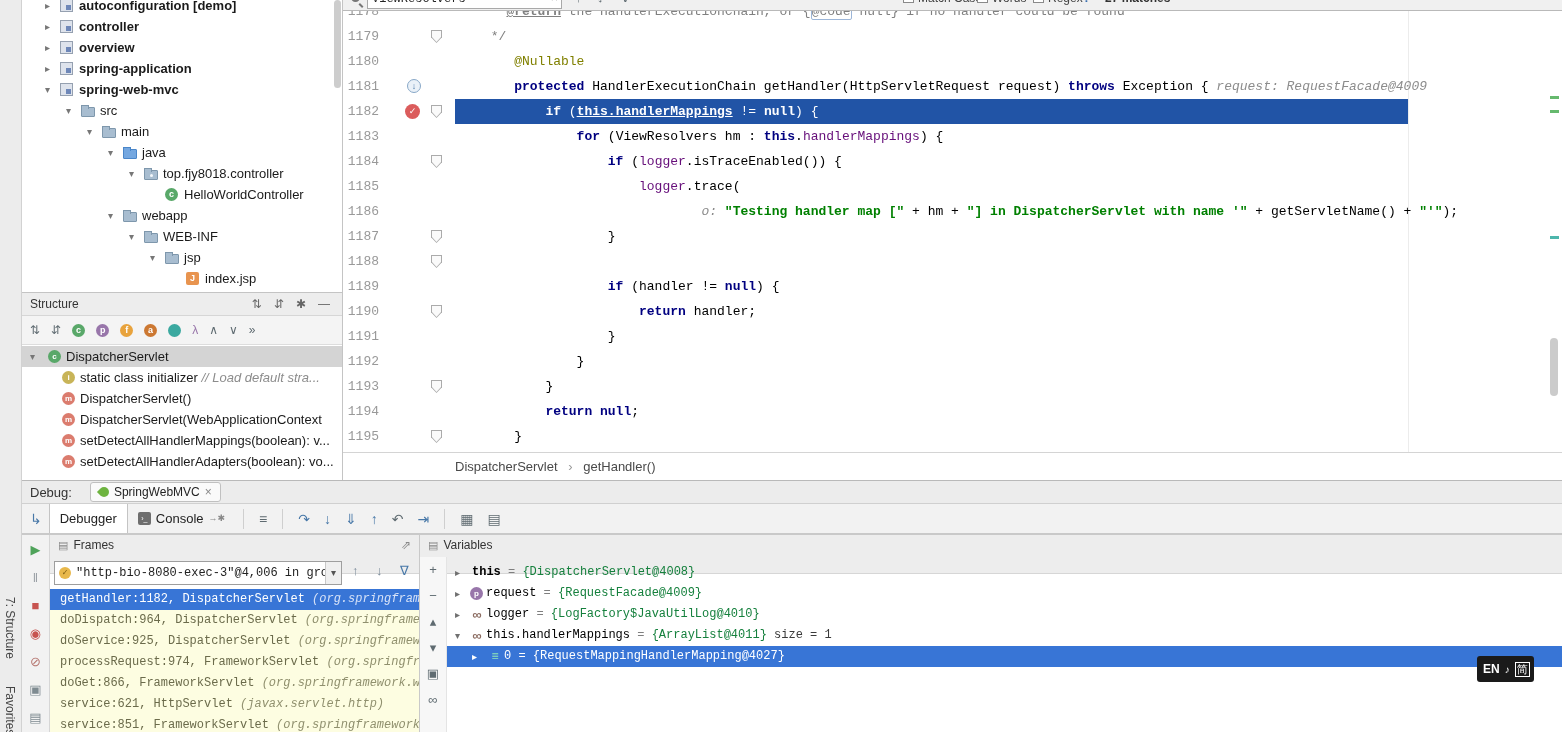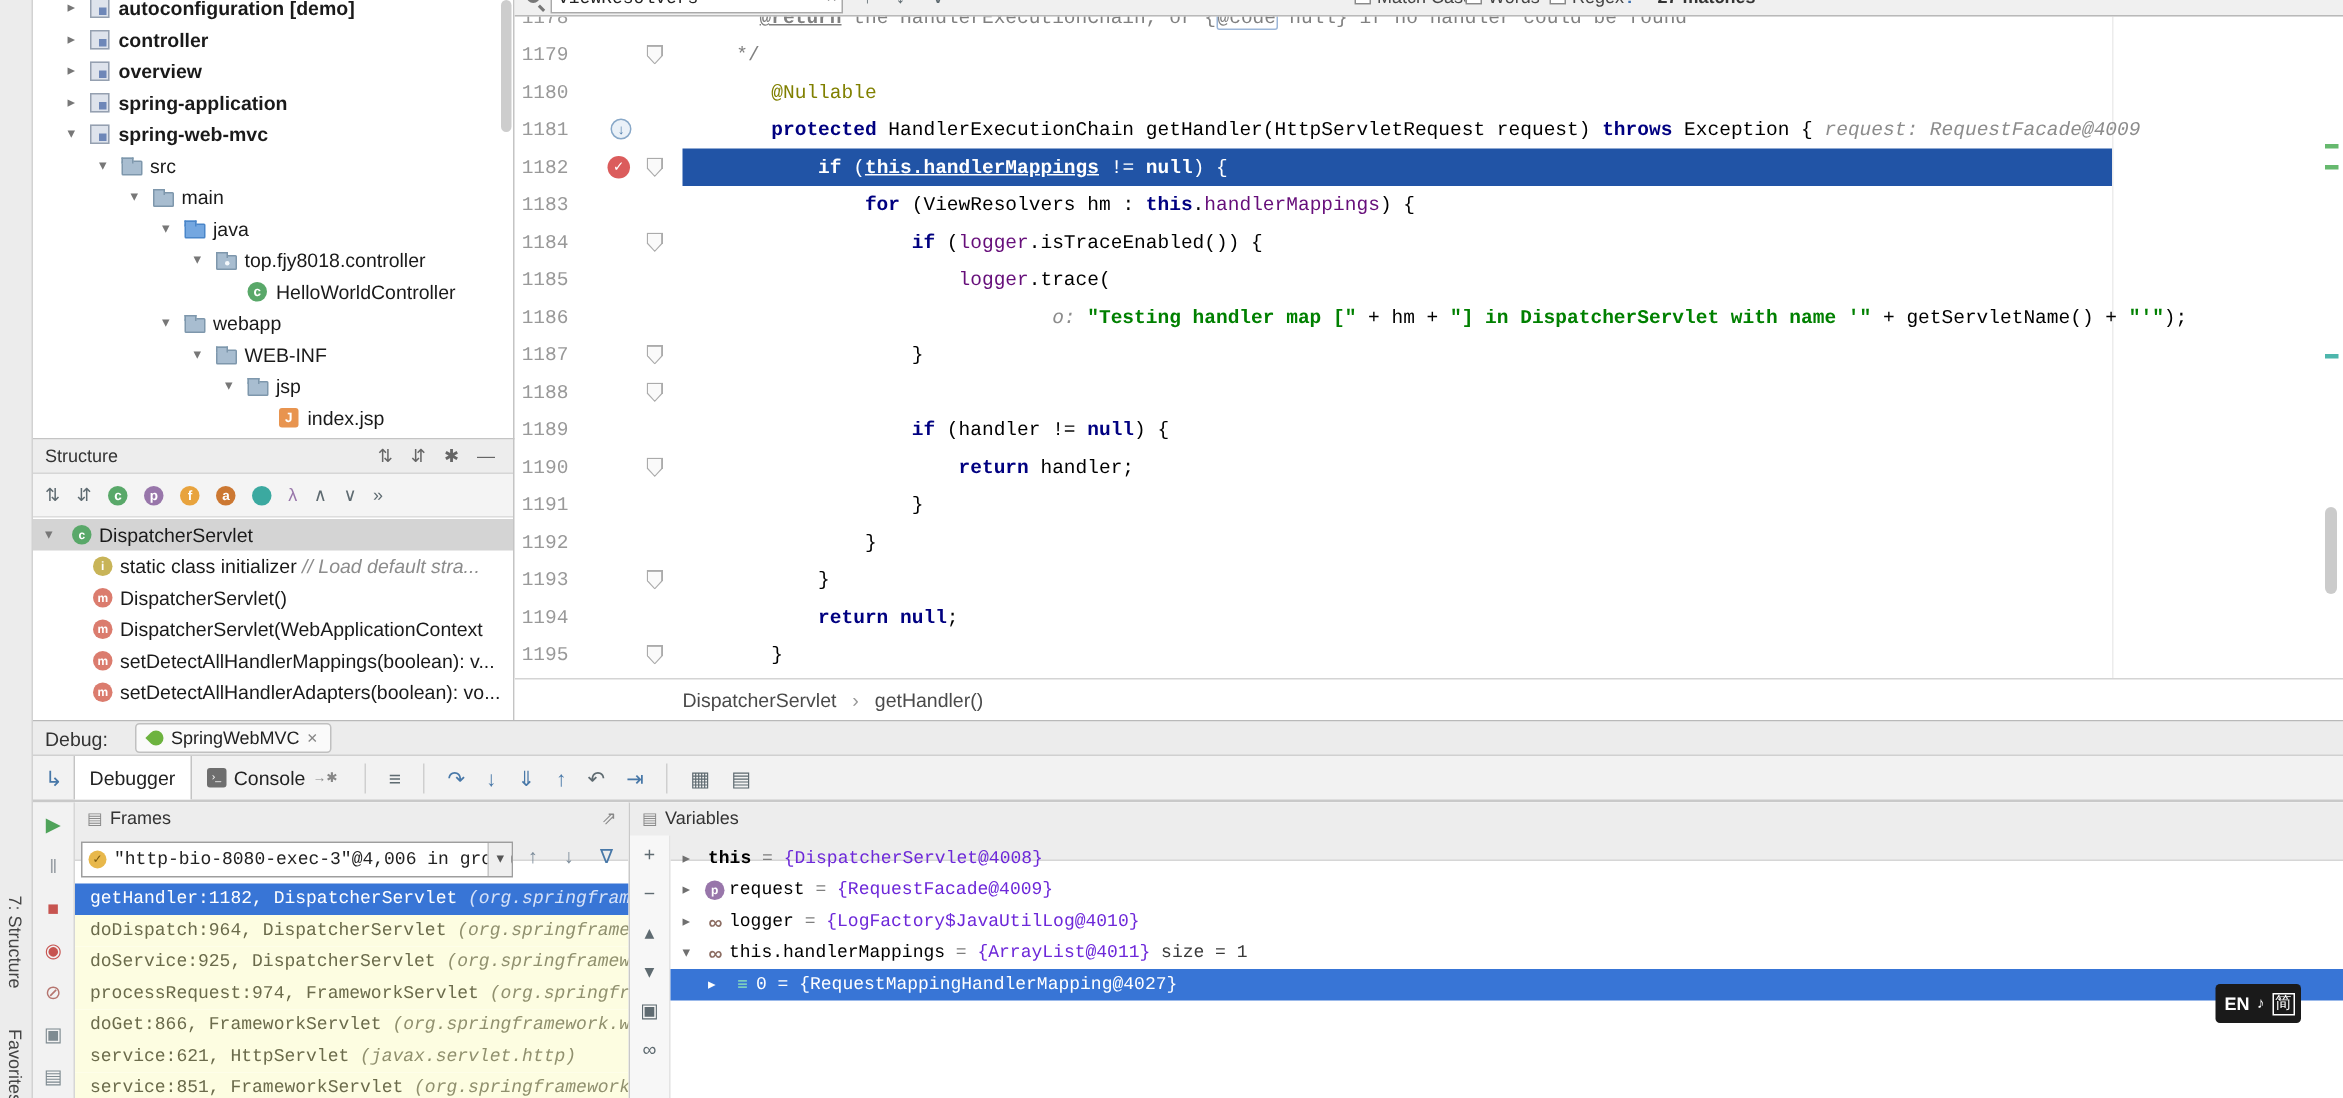--- a/index.html
+++ b/index.html
@@ -137,21 +137,21 @@
   .vrow .chev{color:#707070}
   .vrow.sel .chev{color:#FFF}
   .vic{position:absolute;top:0;width:14px;text-align:center;line-height:21px}
   .vic-param{top:4px;width:13px;height:13px;border-radius:50%;background:#9876AA;color:#fff;font:bold 8px/13px "Liberation Sans",sans-serif}
   .vic-watch{color:#8D6E63;font-weight:bold;font-size:13px}
   .vic-item{color:#43A868;font-weight:bold;font-size:12px}
   .vrow.sel .vic-item{color:#8FE6B8}
   .vtext{position:absolute;top:0;font-size:12px}
   .vname{color:#000}
   .veq{color:#7F7F7F}
-  .vval{color:#6d28d9}
+  .vval{color:#15803d}
   .vextra{color:#3A3A3A}
   .vrow.sel .vname,.vrow.sel .veq,.vrow.sel .vval,.vrow.sel .vextra{color:#FFF}
 
   .ime{position:absolute;left:1477px;top:656px;width:57px;height:26px;background:#1A1A1A;border-radius:3px;color:#FFF;display:flex;align-items:center;padding:0 6px;gap:5px;z-index:9}
   .ime-lang{font-weight:bold;font-size:12px}
   .ime-note{font-size:10px}
   .ime-cn{font-size:11px;border:1px solid #FFF;line-height:13px;padding:0 1px}
 </style>
 </head>
 <body>

